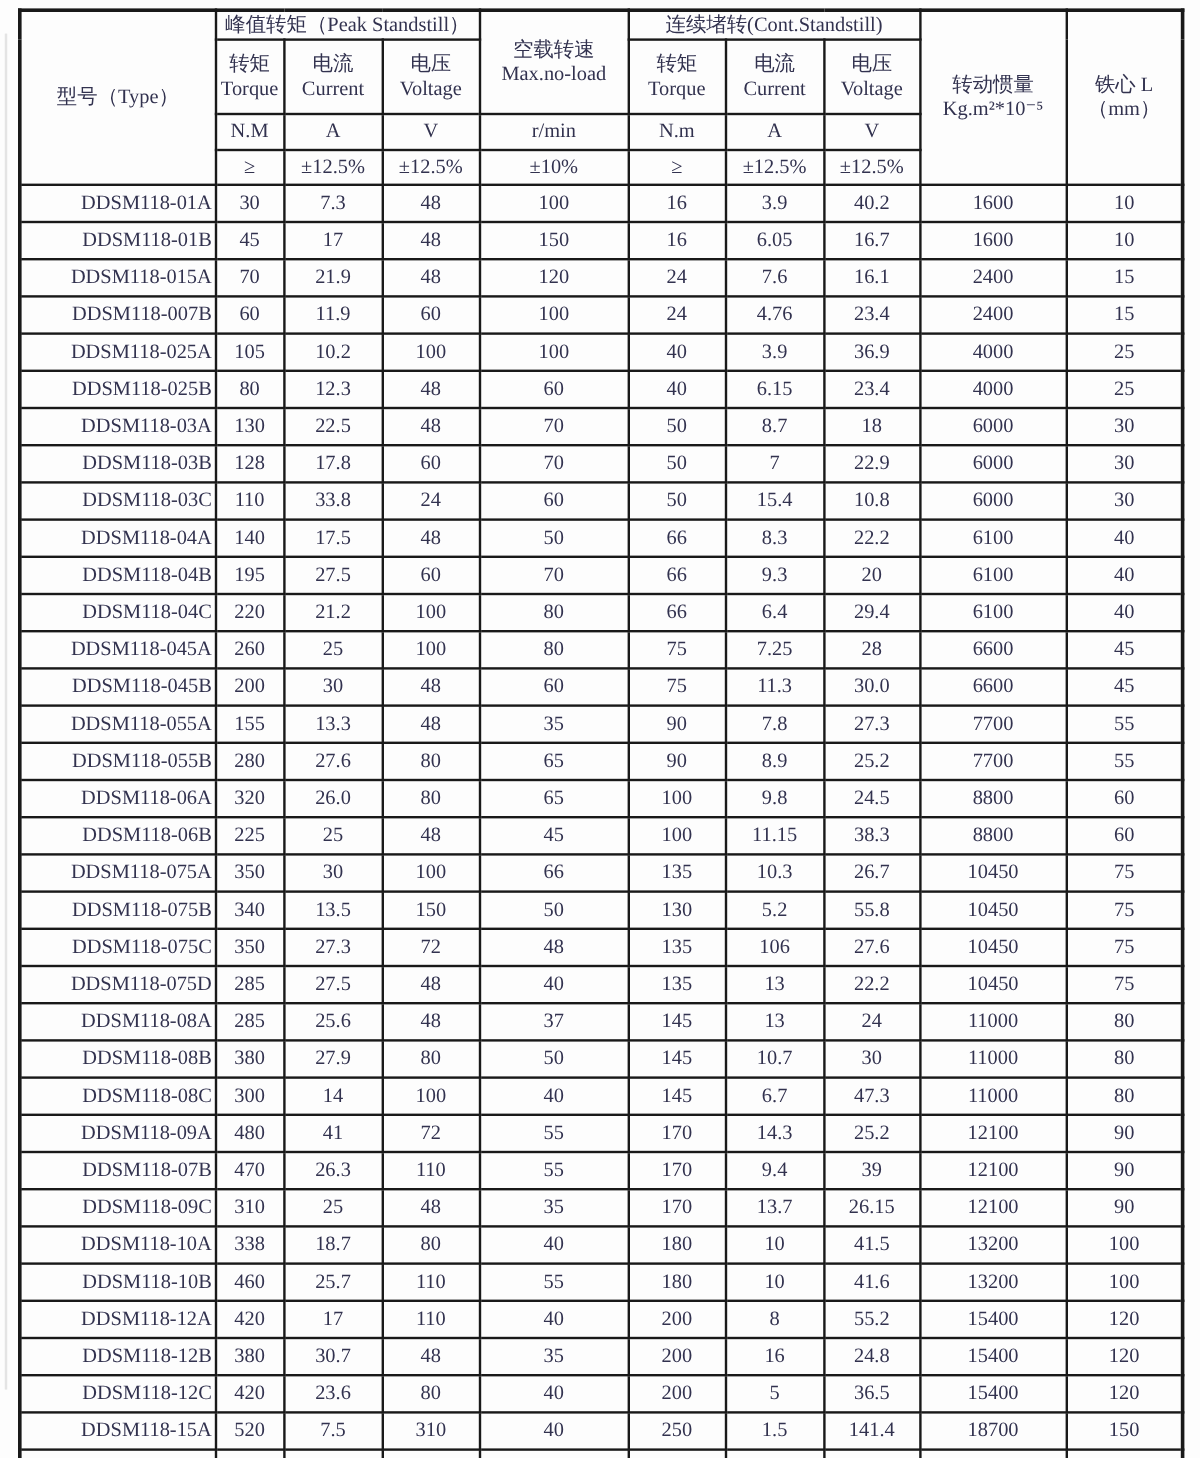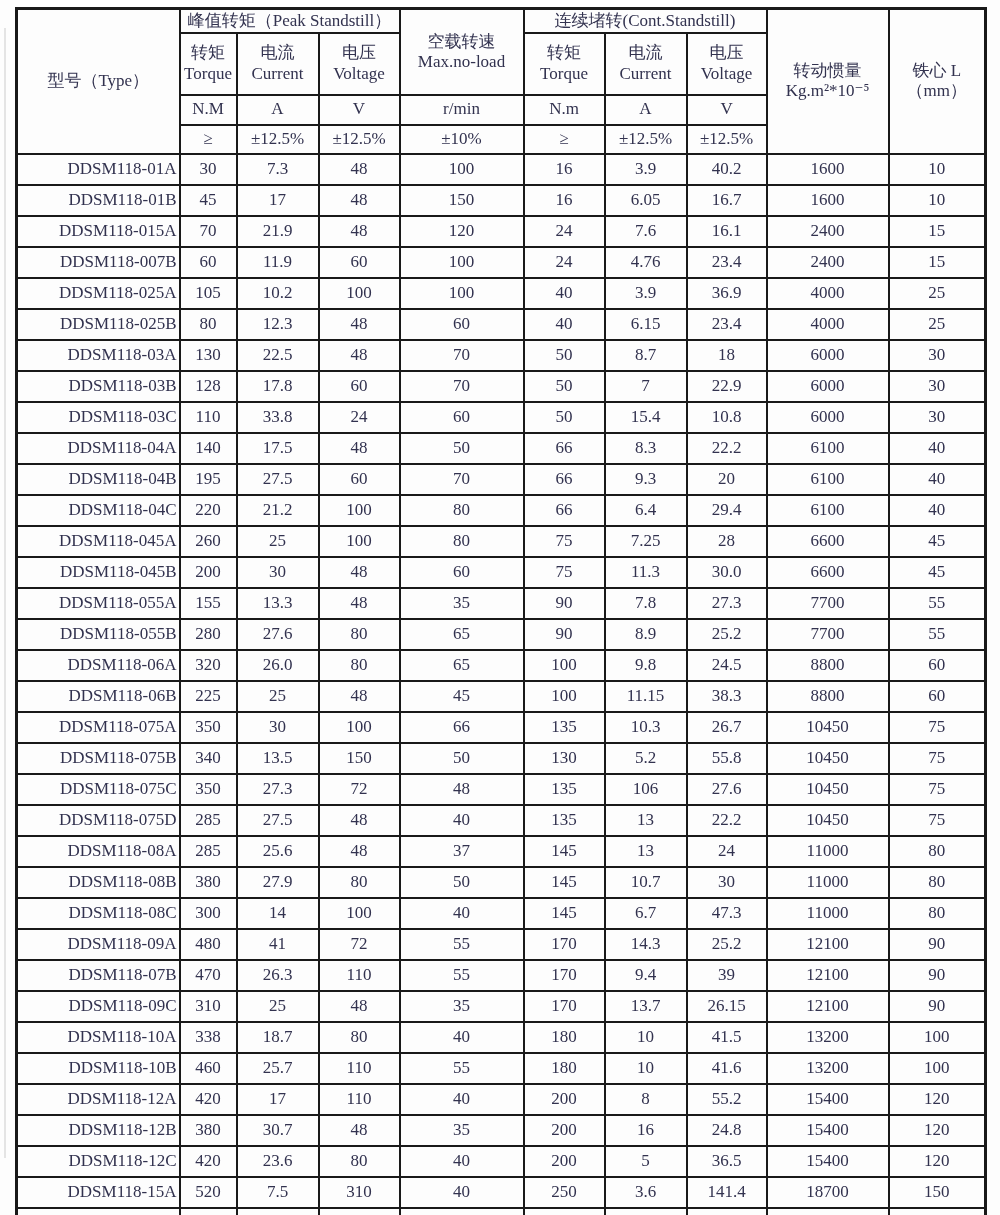--- a/index.html
+++ b/index.html
@@ -518,21 +518,21 @@
           <td>15400</td>
           <td>120</td>
         </tr>
         <tr>
           <td class="type-col">DDSM118-15A</td>
           <td>520</td>
           <td>7.5</td>
           <td>310</td>
           <td>40</td>
           <td>250</td>
-          <td>3.6</td>
+          <td>1.5</td>
           <td>141.4</td>
           <td>18700</td>
           <td>150</td>
         </tr>
         <tr>
           <td class="type-col">DDSM118-15B</td>
           <td>550</td>
           <td>22.5</td>
           <td>110</td>
           <td>40</td>

